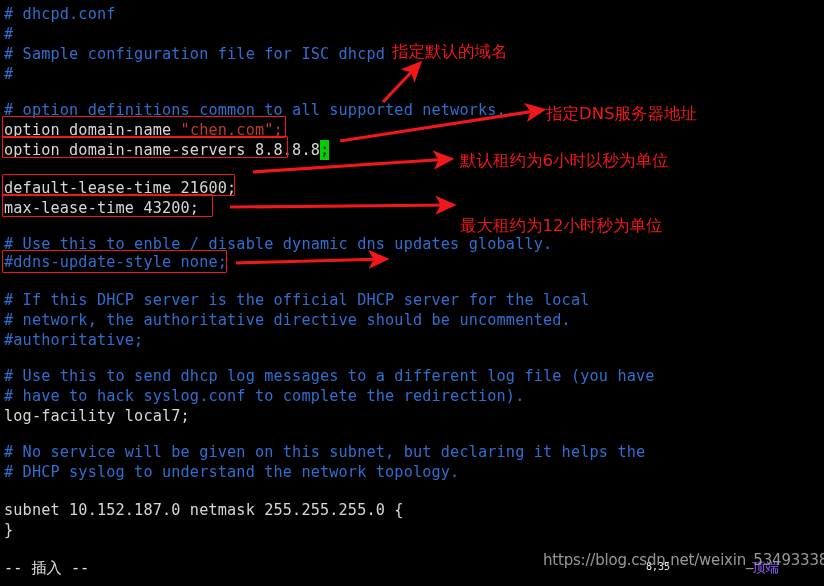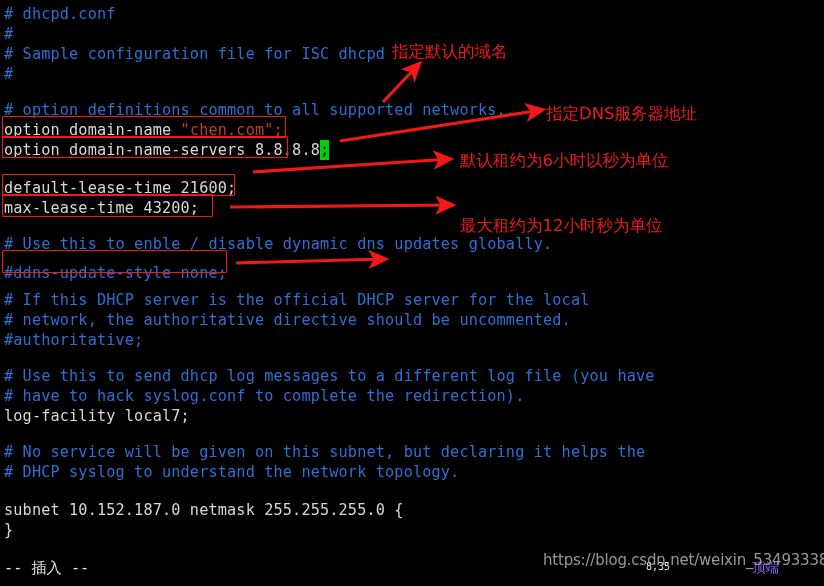--- a/index.html
+++ b/index.html
@@ -132,21 +132,21 @@
 
     <div class="line" style="top:120px"><span class="c-normal">option domain-name </span><span class="c-string">"chen.com";</span></div>
 
     <div class="line" style="top:140px"><span class="c-normal">option domain-name-servers 8.8.8.8</span><span class="cursor-cell">;</span></div>
 
     <div class="line c-normal" style="top:160px"></div>
     <div class="line c-normal" style="top:178px">default-lease-time 21600;</div>
     <div class="line c-normal" style="top:198px">max-lease-time 43200;</div>
     <div class="line c-normal" style="top:218px"></div>
     <div class="line c-comment" style="top:234px"># Use this to enble / disable dynamic dns updates globally.</div>
-    <div class="line c-comment" style="top:263px">#ddns-update-style none;</div>
+    <div class="line c-comment" style="top:252px">#ddns-update-style none;</div>
     <div class="line c-comment" style="top:274px"></div>
     <div class="line c-comment" style="top:290px"># If this DHCP server is the official DHCP server for the local</div>
     <div class="line c-comment" style="top:310px"># network, the authoritative directive should be uncommented.</div>
     <div class="line c-comment" style="top:330px">#authoritative;</div>
     <div class="line c-comment" style="top:350px"></div>
     <div class="line c-comment" style="top:366px"># Use this to send dhcp log messages to a different log file (you have</div>
     <div class="line c-comment" style="top:386px"># have to hack syslog.conf to complete the redirection).</div>
     <div class="line c-normal" style="top:406px">log-facility local7;</div>
     <div class="line c-normal" style="top:426px"></div>
     <div class="line c-comment" style="top:442px"># No service will be given on this subnet, but declaring it helps the</div>

